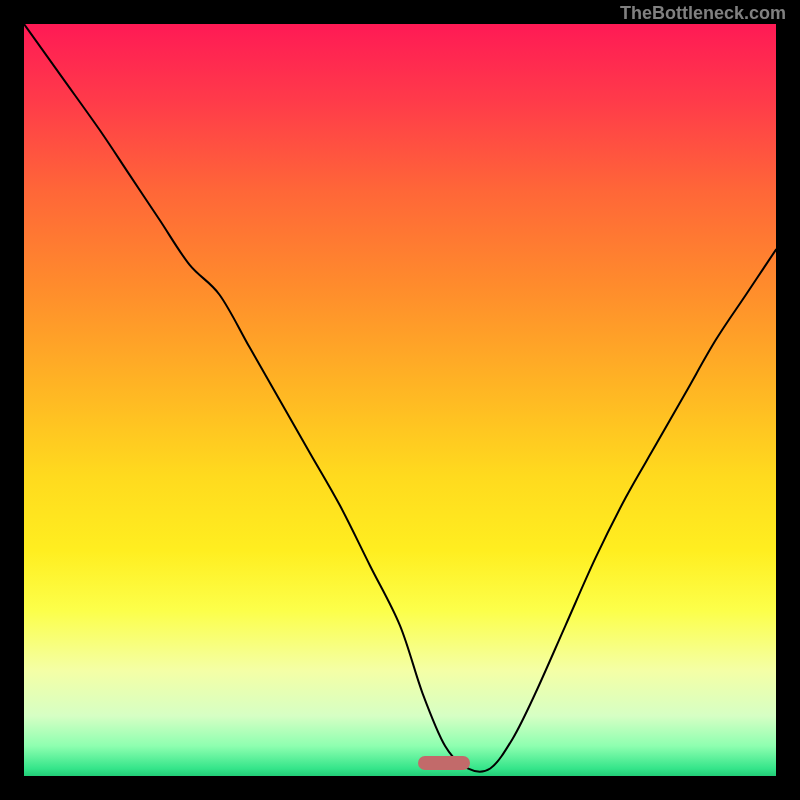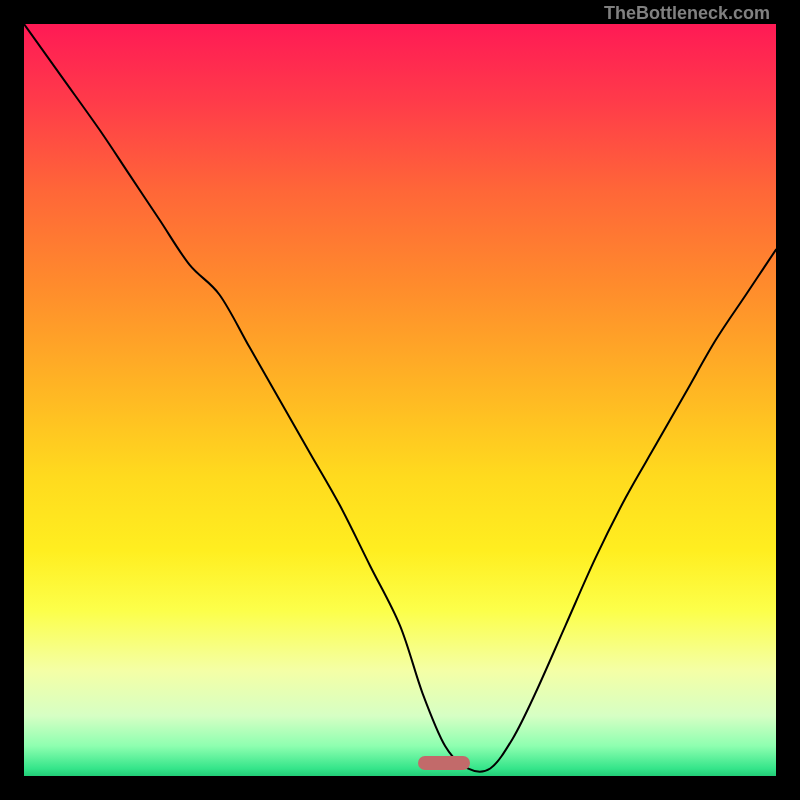--- a/index.html
+++ b/index.html
@@ -59,21 +59,21 @@
     stroke-linejoin: round;
   }
   .marker {
     position: absolute;
     background: #c26a6a;
     border-radius: 999px;
   }
   .watermark {
     position: absolute;
     top: 3px;
-    right: 30px;
+    right: 14px;
     font-family: Arial, Helvetica, sans-serif;
     font-size: 18px;
     font-weight: 700;
     color: #808080;
     user-select: none;
   }
 </style>
 </head>
 <body>
 

